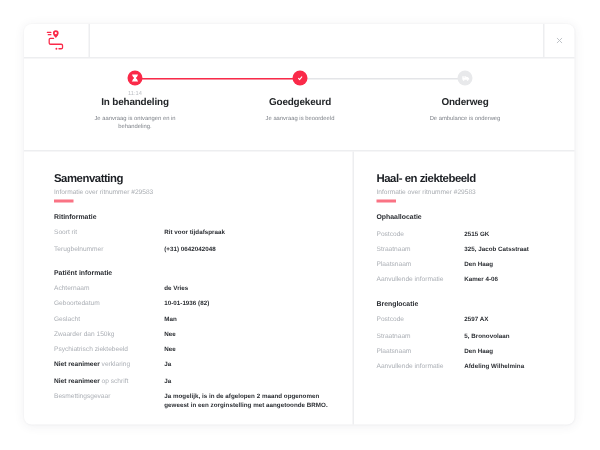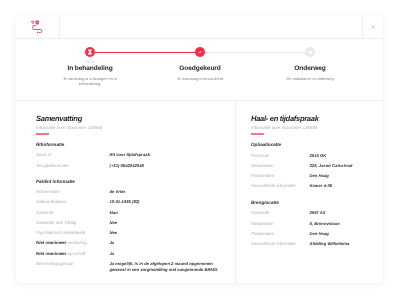--- a/index.html
+++ b/index.html
@@ -26,21 +26,21 @@
   .circ.off{background:#e8e9eb;}
   .circ svg{position:absolute;left:0;top:0;}
   .steplabel{position:absolute;top:28px;text-align:center;}
   .time{font-size:3.8px;color:#bbbec3;height:6px;line-height:6px;}
   .sttitle{font-size:6.6px;font-weight:bold;color:#232629;line-height:7.6px;letter-spacing:-.1px;}
   .stdesc{font-size:3.9px;color:#7e8289;line-height:5.1px;margin-top:3px;}
 
   
   .hr{position:absolute;left:0;right:0;top:84px;height:1px;background:#edeef0;}
   .cols{position:absolute;left:0;top:85px;right:0;bottom:0;display:flex;}
-  .col{padding:13px 0 0 0;font-style:italic;}
+  .col{padding:13px 0 0 0;}
   .colL{width:219px;padding-left:20px;padding-right:15px;box-sizing:border-box;}
   .colR{flex:1;border-left:1px solid #edeef0;padding-left:15px;padding-right:12px;box-sizing:border-box;}
   .ttl{font-size:7.6px;font-weight:bold;color:#1c1f24;letter-spacing:-.32px;line-height:9px;}
   .sub{margin-top:1.5px;font-size:4.4px;color:#a9adb2;line-height:5.4px;}
   .accent{margin-top:3.4px;width:13px;height:1.5px;background:#fa7384;}
   .grp{margin-top:7.7px;font-size:4.6px;font-weight:bold;color:#2b2e33;line-height:6px;}
   .colL .grp{margin-top:7.1px;}
   .grp.g2{margin-top:11.3px;}
   .row{display:flex;margin-top:4.38px;font-size:4.4px;line-height:5.7px;}
   .colL .row{margin-top:4.55px;}
@@ -155,21 +155,21 @@
         <div class="row">
           <div class="k"><b>Niet reanimeer</b> op schrift</div>
           <div class="v">Ja</div>
         </div>
         <div class="row">
           <div class="k">Besmettingsgevaar</div>
           <div class="v">Ja mogelijk, is in de afgelopen 2 maand opgenomen geweest in een zorginstelling met aangetoonde BRMO.</div>
         </div>
       </div>
     <div class="col colR" id="colR">
-        <div class="ttl">Haal- en tijdafspraak</div>
+        <div class="ttl">Haal- en ziektebeeld</div>
         <div class="sub">Informatie over ritnummer #29583</div>
         <div class="accent"></div>
         <div class="grp">Ophaallocatie</div>
         <div class="row">
           <div class="k">Postcode</div>
           <div class="v">2515 GK</div>
         </div>
         <div class="row">
           <div class="k">Straatnaam</div>
           <div class="v">325, Jacob Catsstraat</div>

